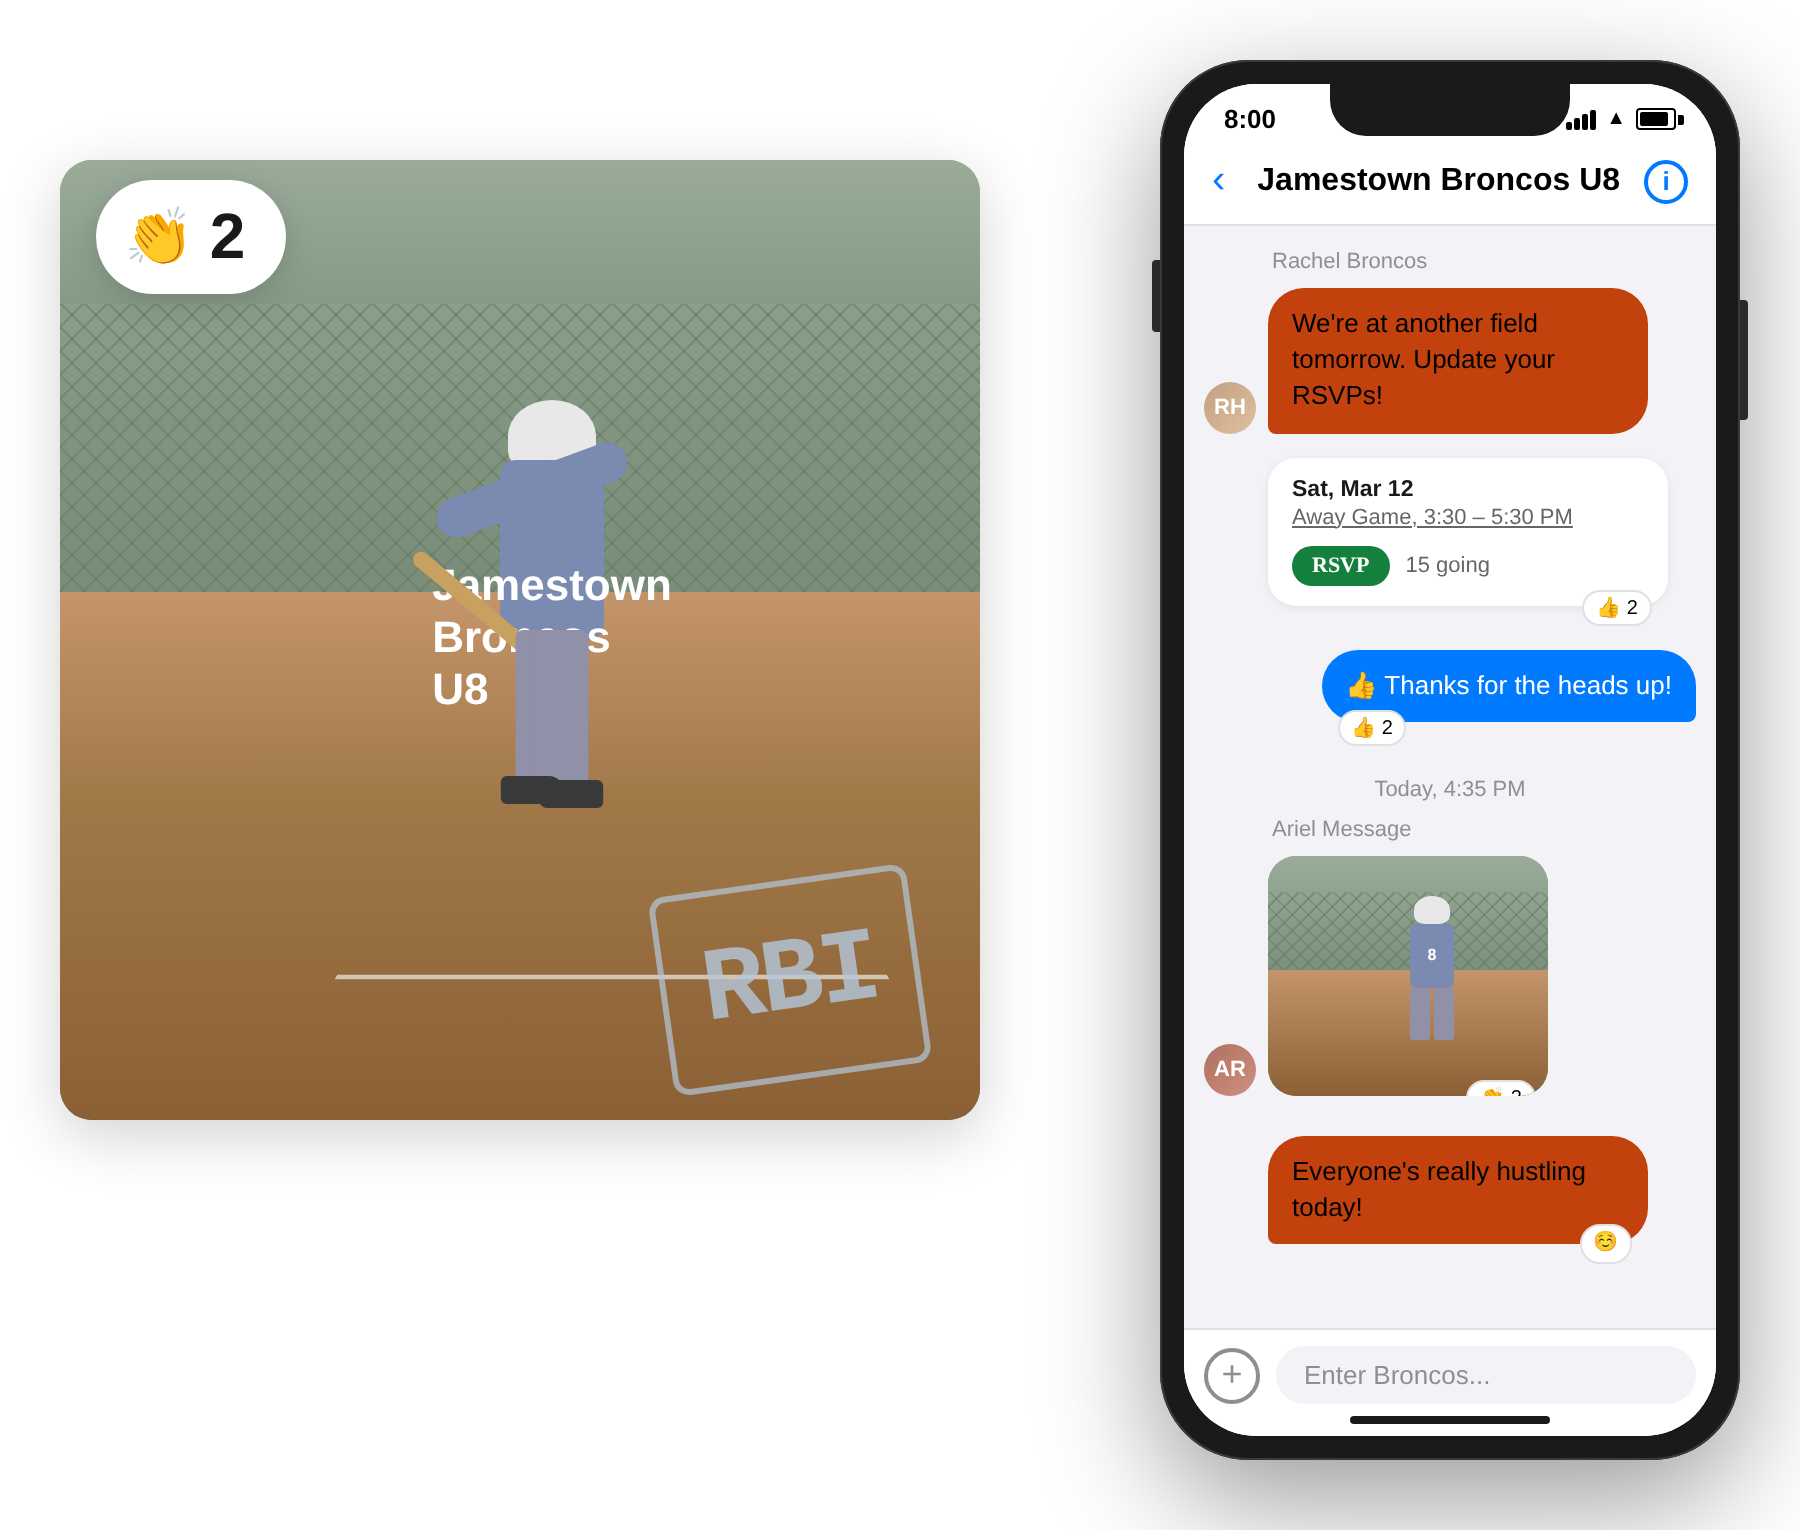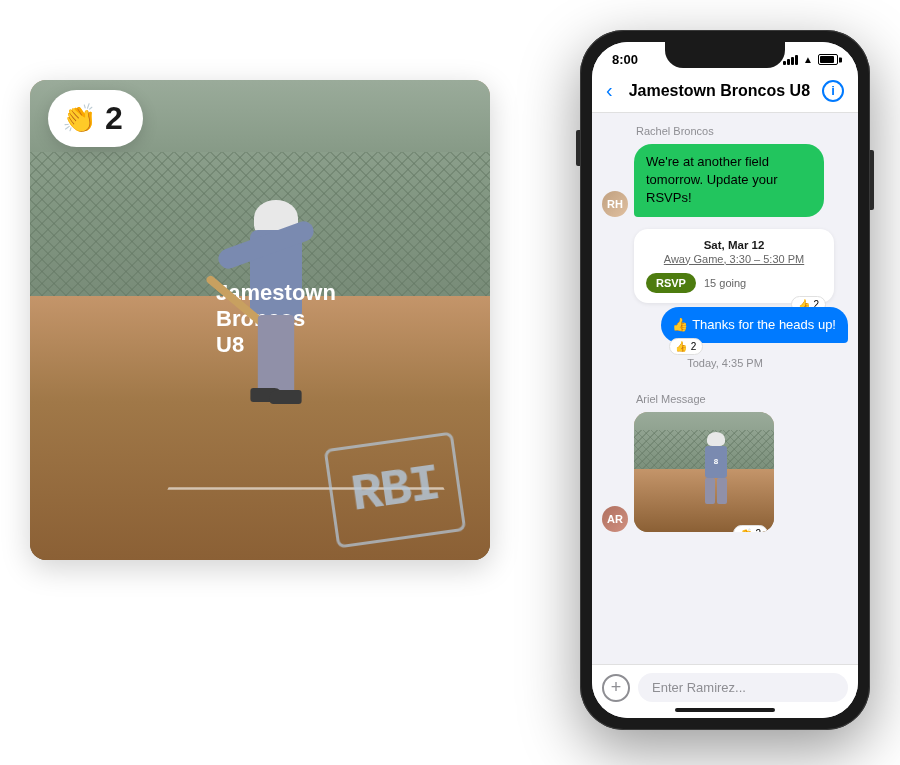--- a/index.html
+++ b/index.html
@@ -461,21 +461,21 @@
     .bubble {
       max-width: 190px;
       padding: 9px 12px;
       border-radius: 18px;
       font-size: 13px;
       line-height: 1.4;
       position: relative;
     }
 
     .bubble.incoming {
-      background: #22c55e;
+      background: #c2410c;
       color: #000;
       border-radius: 18px 18px 18px 4px;
     }
 
     .bubble.outgoing {
       background: #007AFF;
       color: white;
       border-radius: 18px 18px 4px 18px;
     }
 
@@ -502,26 +502,27 @@
       text-decoration: underline;
     }
 
     .event-card .rsvp-row {
       display: flex;
       align-items: center;
       gap: 8px;
     }
 
     .rsvp-btn {
-      background: #4d7c0f;
+      background: #15803d;
       color: white;
       font-size: 11px;
       font-weight: 600;
       padding: 4px 10px;
       border-radius: 12px;
+      font-family: Liberation Serif, serif;
     }
 
     .going-count {
       font-size: 11px;
       color: #666;
     }
 
     .reaction-badge {
       display: flex;
       align-items: center;
@@ -538,21 +539,21 @@
 
     .reaction-badge.outgoing-reaction {
       right: auto;
       left: 8px;
     }
 
     .timestamp-row {
       text-align: center;
       font-size: 11px;
       color: #8e8e93;
-      margin: 8px 0 20px;
+      margin: 8px 0 4px;
     }
 
     
     .photo-message {
       width: 140px;
       height: 120px;
       border-radius: 14px;
       overflow: hidden;
       position: relative;
     }
@@ -682,20 +683,21 @@
     }
 
     .outgoing-bubble-wrapper {
       display: flex;
       flex-direction: column;
       align-items: flex-end;
     }
 
     .bubble-with-reaction {
       position: relative;
+      margin-bottom: 14px;
     }
   </style>
 </head>
 <body>
 
 <div style="position:absolute;inset:0;background:#ffffff;"></div>
 
 <div class="photo-card">
   <div class="photo-bg">
     <div class="fence-bg"></div>
@@ -764,21 +766,21 @@
         <div class="sender-name">Rachel Broncos</div>
         <div class="message-row">
           <div class="avatar">
             <div class="avatar-img">RH</div>
           </div>
           <div class="bubble incoming">
             We're at another field tomorrow. Update your RSVPs!
           </div>
         </div>
 
-        <div class="event-card" style="margin-top:6px; position:relative;text-align:center;">
+        <div class="event-card" style="margin-top:6px; margin-bottom:18px; position:relative;">
           <div class="event-date">Sat, Mar 12</div>
           <div class="event-details">Away Game, 3:30 – 5:30 PM</div>
           <div class="event-card rsvp-row" style="background:transparent;border-radius:0;padding:0;box-shadow:none;margin:0;">
             <div class="rsvp-btn">RSVP</div>
             <span class="going-count">15 going</span>
           </div>
           <div class="reaction-badge">👍 2</div>
         </div>
 
         <div class="outgoing-bubble-wrapper">
@@ -811,24 +813,31 @@
                 <div class="mini-legs">
                   <div class="mini-leg"></div>
                   <div class="mini-leg"></div>
                 </div>
               </div>
             </div>
             <div class="photo-reaction">👏 2</div>
           </div>
         </div>
 
+        <div class="message-row">
+          <div style="width:26px; flex-shrink:0;"></div>
+          <div class="bubble incoming" style="position:relative;">
+            Everyone's really hustling today!
+            <div style="position:absolute;bottom:-10px;right:8px;background:white;border:1px solid #e0e0e0;border-radius:10px;padding:2px 6px;font-size:10px;">☺️</div>
+          </div>
+        </div>
 
       </div>
 
       <div class="message-input-area">
         <div class="add-btn">+</div>
-        <div class="input-field">Enter Ramirez...</div>
+        <div class="input-field">Enter Broncos...</div>
       </div>
 
     </div>
     <div class="home-indicator"></div>
   </div>
 </div>
 
 </body></html>

